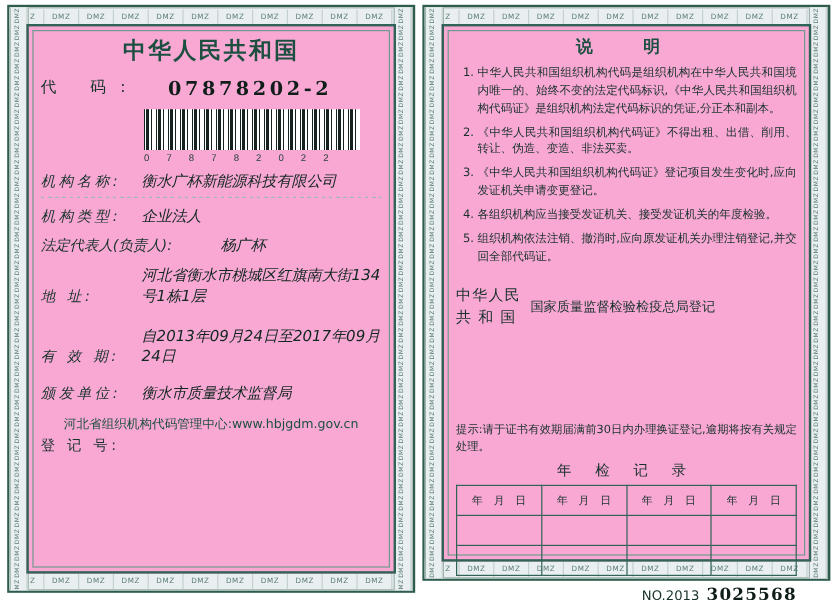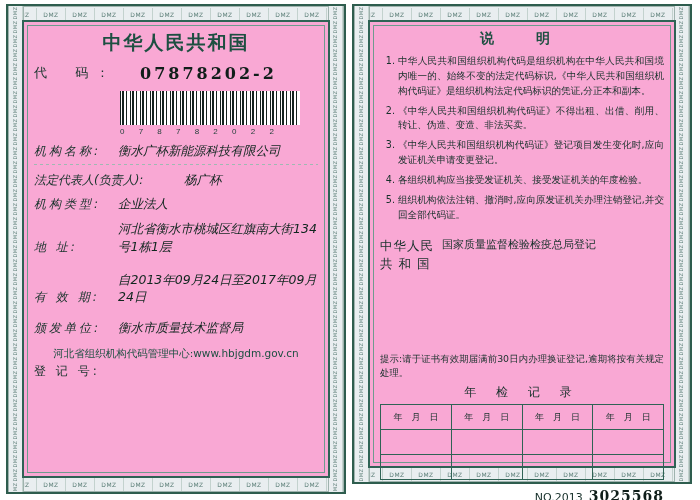--- a/index.html
+++ b/index.html
@@ -59,21 +59,21 @@
   .regline .lbl{flex:0 0 84px;letter-spacing:3px;}
 
   
   .notes{position:relative;width:340px;height:480px;box-sizing:border-box;
          background:#fbfcf7;border:2px solid #2e5d4e;}
   .notes .content{left:10px;right:10px;top:8px;bottom:8px;}
   .notes-title{text-align:center;font-size:14px;letter-spacing:14px;color:#1d4f41;font-weight:bold;margin-bottom:6px;}
   ol.notes-list{margin:0;padding-left:18px;}
   ol.notes-list li{font-size:9.6px;line-height:1.55;color:#16302a;margin-bottom:5px;text-align:justify;}
 
-  .org-block{margin-top:14px;display:flex;gap:8px;}
+  .org-block{margin-top:14px;display:flex;align-items:center;gap:8px;}
   .org-left{font-size:12.5px;line-height:1.5;color:#16302a;letter-spacing:1px;}
   .org-right{font-size:11px;color:#16302a;letter-spacing:0px;}
 
   .seal{position:absolute;right:14px;top:232px;width:120px;height:120px;border-radius:50%;
         border:3px solid #cc2222;opacity:.85;}
   .seal .star{position:absolute;left:50%;top:50%;transform:translate(-50%,-50%);
         color:#cc2222;font-size:28px;line-height:1;}
   .seal .arc{position:absolute;left:0;right:0;top:6px;text-align:center;font-size:8.5px;color:#cc2222;letter-spacing:2px;}
   .seal .arc2{position:absolute;left:0;right:0;bottom:8px;text-align:center;font-size:8.5px;color:#cc2222;letter-spacing:2px;}
 
@@ -221,27 +221,27 @@
         <div class="barcode"></div>
         <div class="barcode-num">0 7 8 7 8 2 0 2 2</div>
 
         <div class="row">
           <span class="lbl">机构名称:</span>
           <span class="val">衡水广杯新能源科技有限公司</span>
         </div>
         <div class="divider-dots"></div>
 
         <div class="row">
+          <span class="lbl">机构类型:</span>
+          <span class="val">企业法人</span>
+        </div>
+
+        <div class="row">
           <span class="lbl" style="flex:0 0 150px;letter-spacing:0">法定代表人(负责人):</span>
           <span class="val">杨广杯</span>
-        </div>
-
-        <div class="row">
-          <span class="lbl">机构类型:</span>
-          <span class="val">企业法人</span>
         </div>
 
         <div class="row multi">
           <span class="lbl">地    址:</span>
           <span class="val">河北省衡水市桃城区红旗南大街134号1栋1层</span>
         </div>
 
         <div class="row" style="margin-top:16px">
           <span class="lbl">有 效 期:</span>
           <span class="val">自2013年09月24日至2017年09月24日</span>

